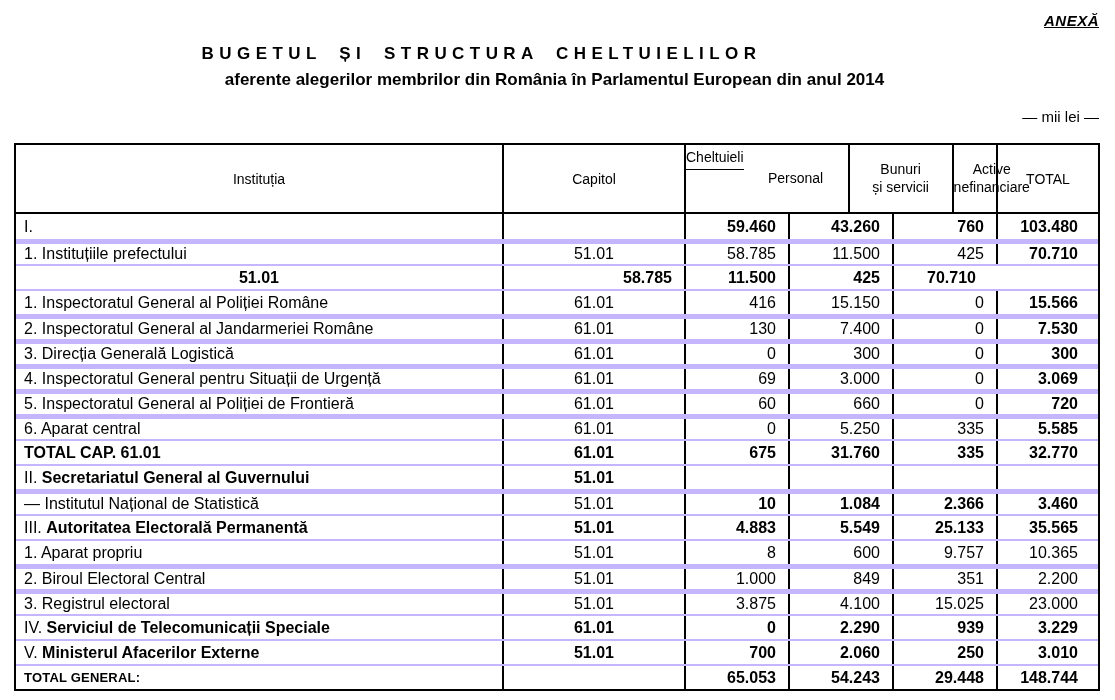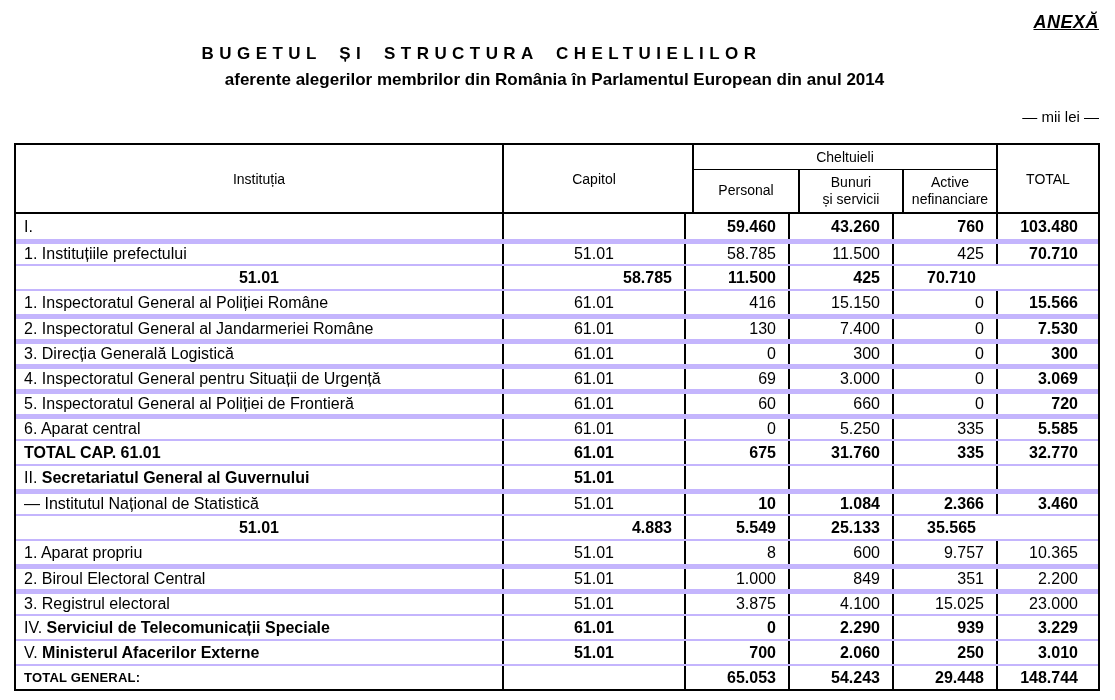--- a/index.html
+++ b/index.html
@@ -5,21 +5,21 @@
   html,body{margin:0;padding:0;}
   body{
     width:1115px;height:700px;position:relative;background:#ffffff;color:#000;
     font-family:"Liberation Sans","DejaVu Sans",sans-serif;
     -webkit-font-smoothing:antialiased;overflow:hidden;
   }
   .b{font-weight:bold;}
 
   
   .annex{
-    position:absolute;top:12px;right:16px;font-size:18px;font-weight:bold;
+    position:absolute;top:12px;right:16px;font-size:15px;font-weight:bold;
     font-style:italic;text-decoration:underline;letter-spacing:0.5px;
   }
   .title{
     position:absolute;top:44px;left:0;width:963px;text-align:center;
     font-size:17px;font-weight:bold;letter-spacing:0.32em;word-spacing:0.45em;
   }
   .subtitle{
     position:absolute;top:70px;left:0;width:1109px;text-align:center;
     font-size:17px;font-weight:bold;
   }
@@ -33,21 +33,21 @@
     border:2px solid #000;box-sizing:border-box;font-size:16px;
   }
 
   
   .thead{
     display:grid;grid-template-columns:486px 182px 312px 1fr;
     height:69px;border-bottom:2px solid #000;box-sizing:border-box;font-size:14px;
   }
   .thead .hcell{display:flex;align-items:center;justify-content:center;text-align:center;}
   .h-chapter,.h-chelt,.h-total{border-left:2px solid #000;}
-  .h-chelt{display:flex;flex-direction:column;margin-left:8px;}
+  .h-chelt{display:flex;flex-direction:row;}
   .h-chelt-top{height:25px;border-bottom:1px solid #000;display:flex;align-items:center;justify-content:center;box-sizing:border-box;}
   .h-chelt-sub{flex:1;display:grid;grid-template-columns:104px 104px 1fr;}
   .h-chelt-sub .hsub{display:flex;align-items:center;justify-content:center;text-align:center;white-space:pre-line;line-height:1.25;}
   .h-chelt-sub .hsub + .hsub{border-left:2px solid #000;text-align:center;}
 
   
   .rows .row{
     display:grid;grid-template-columns:486px 182px 104px 104px 104px 1fr;
     height:25px;box-sizing:border-box;border-top:5px solid #c4b5fd;
   }
@@ -208,20 +208,24 @@
           <span class="c-prefix"></span>
           <span class="c-label">— Institutul Național de Statistică</span>
         </div>
     <div class="cell c-chapter">51.01</div>
     <div class="cell num c-personal b">10</div>
     <div class="cell num c-goods b">1.084</div>
     <div class="cell num c-assets b">2.366</div>
     <div class="cell num c-total b">3.460</div>
   </div>
       <div class="row tt">
+    <div class="cell c-inst">
+          <span class="c-prefix">III. </span>
+          <span class="c-label b">Autoritatea Electorală Permanentă</span>
+        </div>
     <div class="cell c-chapter b">51.01</div>
     <div class="cell num c-personal b">4.883</div>
     <div class="cell num c-goods b">5.549</div>
     <div class="cell num c-assets b">25.133</div>
     <div class="cell num c-total b">35.565</div>
   </div>
       <div class="row tt">
     <div class="cell c-inst">
           <span class="c-prefix"></span>
           <span class="c-label">1. Aparat propriu</span>

